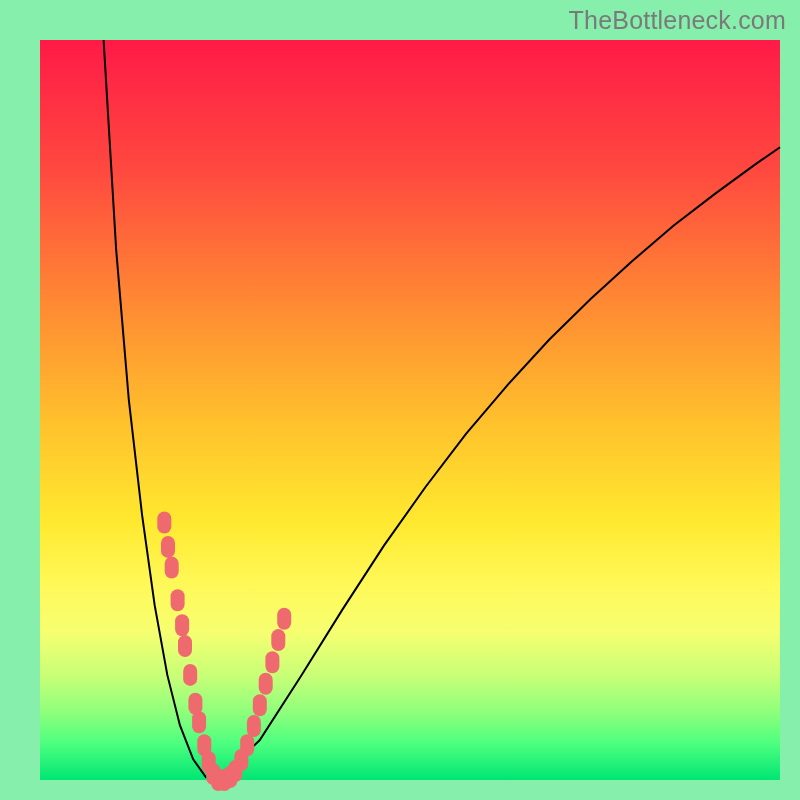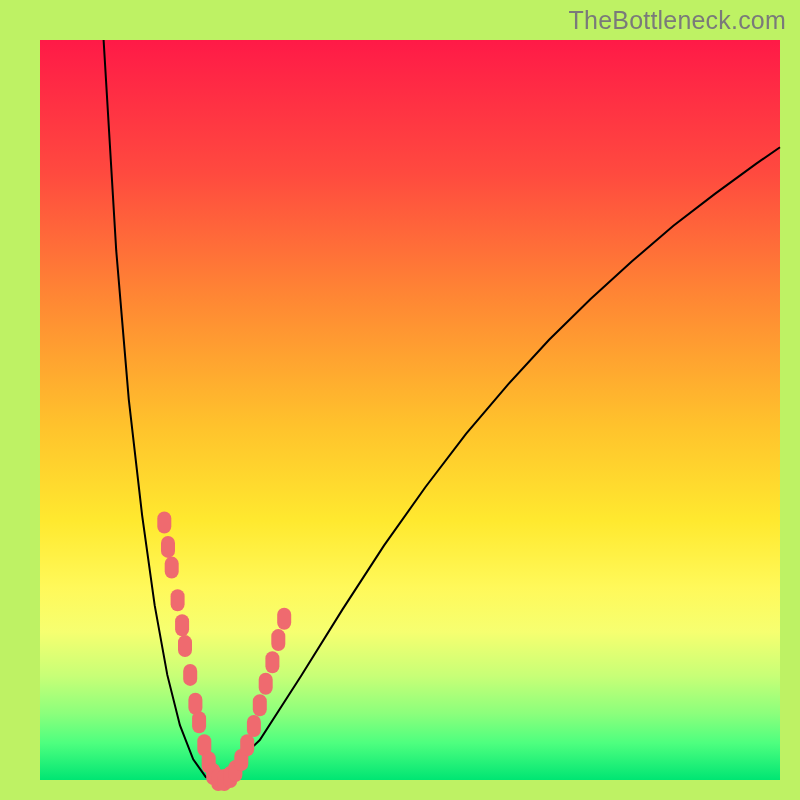--- a/index.html
+++ b/index.html
@@ -10,21 +10,21 @@
     overflow: hidden;
     background: #000;
     font-family: Arial, Helvetica, sans-serif;
   }
   .frame {
     position: absolute;
     left: 0;
     top: 0;
     width: 800px;
     height: 800px;
-    background: #bef264;
+    background: #86efac;
   }
   .plot-area {
     position: absolute;
     left: 40px;
     top: 40px;
     width: 740px;
     height: 740px;
     background: linear-gradient(to bottom,
       #ff1a47 0%,
       #ff4a3f 18%,

